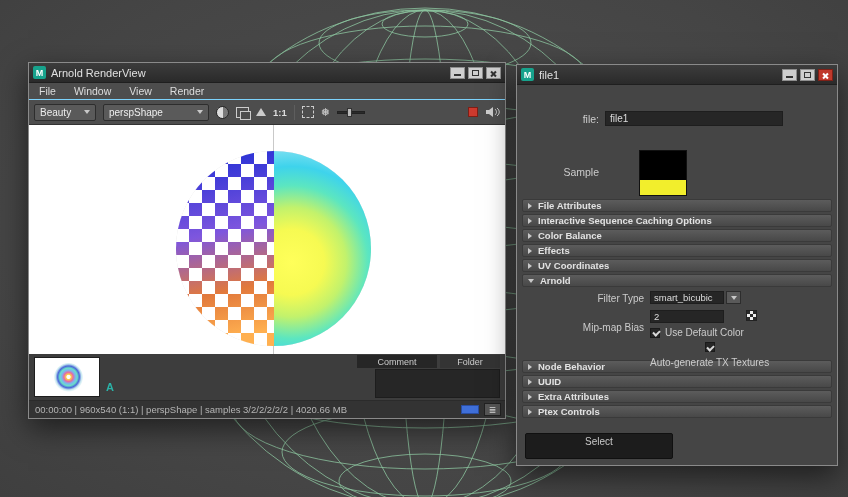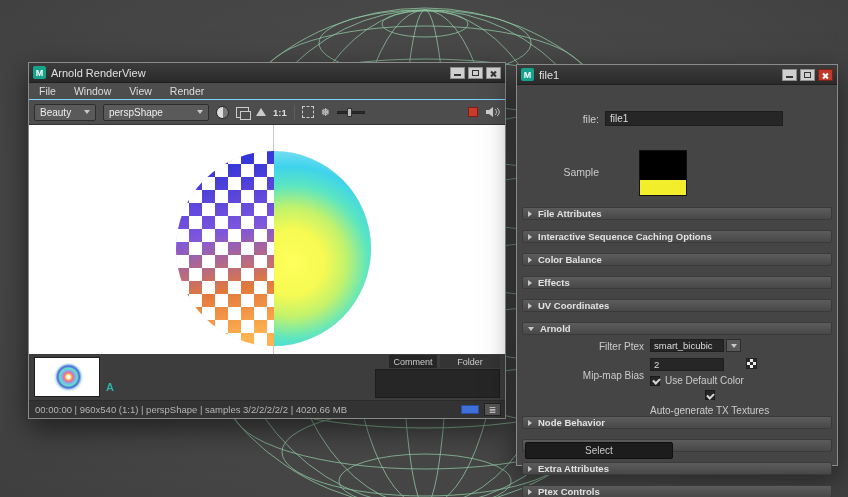--- a/index.html
+++ b/index.html
@@ -61,51 +61,51 @@
     mask-size: 26px 26px; }
   .sphR { position: absolute; right: 0; top: 0; width: 50%; height: 100%;
     background: radial-gradient(circle at 18% 57%, #ffff5a 0%, #f6fa52 24%, #c2f26c 40%, #5ce6c0 56%, #3ed3ec 70%, #93e4f3 88%, #c6f1f8 100%); }
 
   .bottomstrip { height: 47px; background: #3d3d3d; position: relative; border-bottom: 1px solid #2b2b2b; flex: 0 0 auto; }
   .thumb { position: absolute; left: 5px; top: 3px; width: 66px; height: 40px; background: #ffffff; border: 1px solid #1e1e1e; }
   .thumb .minis { position: absolute; left: 19px; top: 5px; width: 29px; height: 29px; border-radius: 50%;
     background: radial-gradient(circle at 50% 48%, #ffffff 0 8%, #ffd24a 12%, #e86aa0 22%, #7ab4f0 32%, #6ae0c8 42%, #4a66d8 52%, #c8e8f0 62%, #ffffff 72%); }
   .abadge { position: absolute; left: 77px; top: 27px; color: #2ab3a8; font-size: 11px; font-weight: bold; }
   .ftab { position: absolute; top: 1px; height: 13px; font-size: 9px; color: #cccccc; display: flex; align-items: center; justify-content: center; }
-  .ftab.c { right: 68px; width: 48px; background: #262626; }
+  .ftab.c { right: 68px; width: 80px; background: #262626; }
   .ftab.f { right: 5px; width: 60px; background: #343434; }
   .commentbox { position: absolute; right: 5px; top: 15px; width: 125px; height: 29px; background: #262626; border: 1px solid #1d1d1d; }
 
   .statusbar { height: 17px; background: #333333; display: flex; align-items: center; padding: 0 6px; font-size: 9.5px; color: #b5b5b5; flex: 0 0 auto; position: relative; }
   .bluebar { position: absolute; right: 26px; top: 4px; width: 18px; height: 9px; background: #3f6fd8; border: 1px solid #2a4da0; }
   .listbox { position: absolute; right: 4px; top: 2px; width: 17px; height: 13px; background: #555; border: 1px solid #222; color: #ddd; font-size: 9px; text-align: center; line-height: 12px; }
 
   
   .ae { left: 516px; top: 64px; width: 322px; height: 402px; }
   .ae-body { position: absolute; top: 21px; left: 0; right: 0; bottom: 0; font-size: 10.5px; }
   .flabel { position: absolute; left: 0; width: 82px; text-align: right; color: #cccccc; }
   .tfield { position: absolute; height: 15px; background: #262626; border: 1px solid #1e1e1e; color: #dddddd; font-size: 10px; line-height: 13px; padding: 0 4px; font-family: "Liberation Sans", sans-serif; }
   input.tfield { outline: none; }
   .swatch { position: absolute; left: 122px; top: 64px; width: 48px; height: 46px; border: 1px solid #111;
     background: linear-gradient(#000000 0 66%, #f2ee2c 66% 100%); }
 
   .secs { position: absolute; top: 113px; left: 5px; right: 5px; display: flex; flex-direction: column; }
-  .sec { height: 13px; margin-bottom: 2px; background: linear-gradient(#5c5c5c, #484848); border: 1px solid #3a3a3a; border-radius: 2px; display: flex; align-items: center; gap: 6px; padding: 0 5px; font-size: 9.5px; font-weight: bold; color: #e2e2e2; margin-top: 8px; }
+  .sec { height: 13px; margin-bottom: 2px; background: linear-gradient(#5c5c5c, #484848); border: 1px solid #3a3a3a; border-radius: 2px; display: flex; align-items: center; gap: 6px; padding: 0 5px; font-size: 9.5px; font-weight: bold; color: #e2e2e2; }
   .tri-r { width: 0; height: 0; border-top: 3.5px solid transparent; border-bottom: 3.5px solid transparent; border-left: 4.5px solid #c8c8c8; }
   .tri-d { width: 0; height: 0; border-left: 3.5px solid transparent; border-right: 3.5px solid transparent; border-top: 4.5px solid #c8c8c8; }
   .arnold-content { position: relative; height: 69px; margin-bottom: 2px; }
   .alabel { position: absolute; left: 0; width: 122px; text-align: right; color: #cccccc; font-size: 10px; }
   .afield { position: absolute; left: 128px; width: 74px; height: 13px; background: #262626; border: 1px solid #1e1e1e; color: #dddddd; font-size: 9.5px; line-height: 11px; padding: 0 3px; }
   .ddbtn { position: absolute; left: 204px; width: 15px; height: 13px; background: #5a5a5a; border: 1px solid #2d2d2d; display: flex; align-items: center; justify-content: center; }
   .checker8 { position: absolute; left: 224px; width: 11px; height: 11px; border: 1px solid #222;
     background: conic-gradient(#eeeeee 0 25%, #2a2a2a 0 50%, #eeeeee 0 75%, #2a2a2a 0); background-size: 6px 6px; }
   .cbrow { position: absolute; left: 128px; display: flex; align-items: center; gap: 5px; font-size: 10px; color: #cccccc; }
   .cb { width: 10px; height: 10px; background: #262626; border: 1px solid #1a1a1a; position: relative; flex: 0 0 auto; }
   .cb::after { content: ""; position: absolute; left: 1.5px; top: 1.5px; width: 5px; height: 3px; border-left: 2px solid #d8d8d8; border-bottom: 2px solid #d8d8d8; transform: rotate(-45deg); }
-  .aebtn { position: absolute; bottom: 6px; height: 17px; width: 148px; background: #1c1c1c; border: 1px solid #101010; border-radius: 2px; color: #c9c9c9; font-size: 10px; text-align: center; line-height: 15px; }
+  .aebtn { position: absolute; bottom: 6px; height: 26px; width: 148px; background: #1c1c1c; border: 1px solid #101010; border-radius: 2px; color: #c9c9c9; font-size: 10px; text-align: center; line-height: 15px; }
   .aebtn.sel { left: 8px; } .aebtn.cls { left: 164px; }
 </style>
 </head>
 <body>
 
 <svg class="bg" width="848" height="497" viewBox="0 0 848 497">
   <g fill="none" stroke="#8cc49f" stroke-opacity="0.8" stroke-width="1">
     <circle cx="425" cy="258" r="250"></circle>
     <ellipse cx="425" cy="24" rx="43" ry="13"></ellipse>
     <ellipse cx="425" cy="43" rx="106" ry="33"></ellipse>
@@ -230,21 +230,21 @@
       <div class="sec">
         <span class="tri-r"></span>
         <span>UV Coordinates</span>
       </div>
       <div class="sec">
         <span class="tri-d"></span>
         <span>Arnold</span>
       </div>
 
       <div class="arnold-content">
-        <span class="alabel" style="top:4px;">Filter Ptex</span>
+        <span class="alabel" style="top:4px;">Filter Type</span>
         <span class="afield" style="top:2px;">smart_bicubic</span>
         <span class="ddbtn" style="top:2px;">
           <span class="tri-d"></span>
         </span>
 
         <span class="alabel" style="top:33px;">Mip-map Bias</span>
         <span class="afield" style="top:21px;">2</span>
         <span class="checker8" style="top:21px;"></span>
 
         <span class="cbrow" style="top:38px;">

